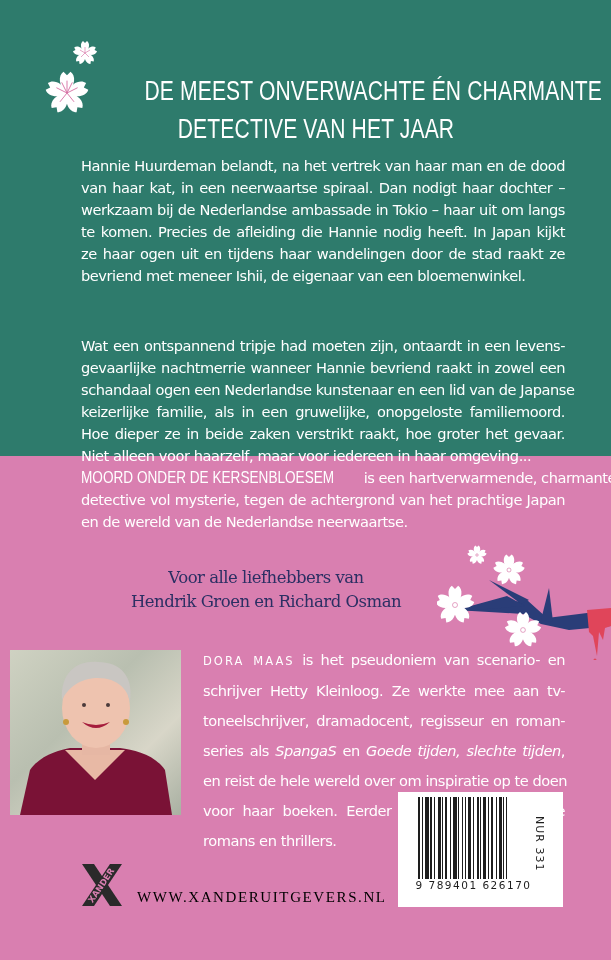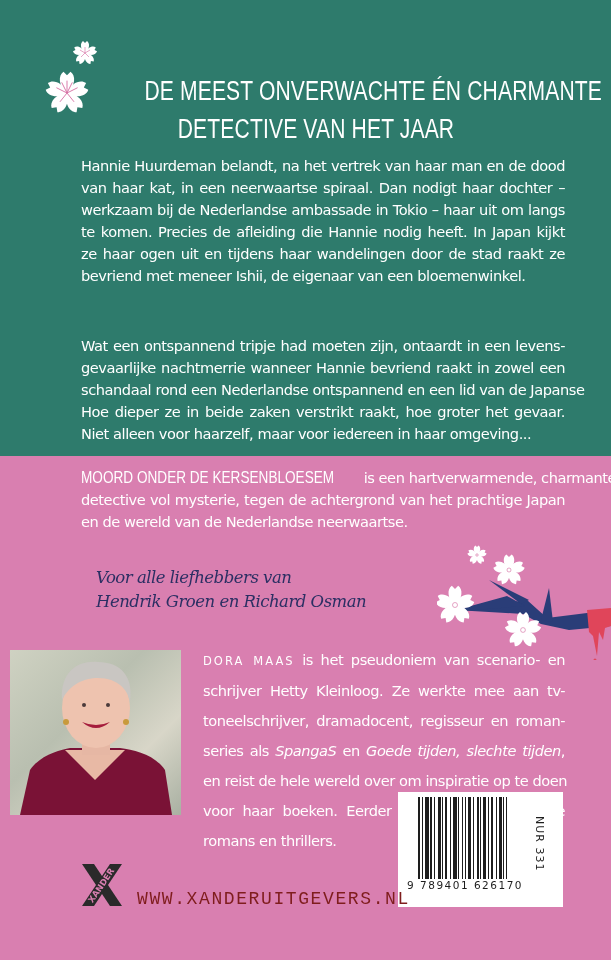--- a/index.html
+++ b/index.html
@@ -17,44 +17,44 @@
   .para { position: absolute; left: 81px; width: 484px; color: #ffffff;
     font-family: "DejaVu Sans", sans-serif; font-size: 14.6px; line-height: 22px; letter-spacing: -0.45px; }
   .para .ln { display: block; white-space: nowrap; text-align: justify; text-align-last: justify; }
   .para .ln.last { text-align-last: left; }
   #p1 { top: 155px; }
   #p2 { top: 303px; margin-top: 32px; }
   #p3 { top: 467px; color: #ffffff; }
   .title-caps { font-family: "Liberation Sans", sans-serif; font-size: 17px; letter-spacing: 0px;
     display: inline-block; transform: scaleX(0.8); transform-origin: left center; margin-right: -38px; }
 
-  .fans { position: absolute; left: 96px; top: 566px; width: 340px; 
-    color: #2b2f63; font-family: "DejaVu Serif", serif; font-size: 16.5px; line-height: 24px; letter-spacing: -0.5px; font-style: italic; }
+  .fans { position: absolute; left: 96px; top: 566px; width: 340px; text-align: center;
+    color: #2b2f63; font-family: "DejaVu Serif", serif; font-size: 16.5px; line-height: 24px; letter-spacing: -0.5px; }
   .fans .ln { display: block; white-space: nowrap; }
 
   .photo { position: absolute; left: 10px; top: 650px; width: 171px; height: 165px; overflow: hidden;
     background: linear-gradient(135deg, #cfd2c2 0%, #b9bfb0 40%, #d8d6c8 70%, #a9b0a2 100%); }
   .photo svg { display: block; }
 
   #p4 { top: 645px; left: 203px; width: 362px; font-size: 14.6px; line-height: 30px; }
   .smallcaps { letter-spacing: 2px; font-size: 11.5px; }
 
   .barcode-box { position: absolute; left: 398px; top: 792px; width: 165px; height: 115px; background: #ffffff; }
   .bars { position: absolute; left: 20px; top: 5px; width: 112px; height: 88px; display: flex; align-items: flex-start; }
   .bars span { display: block; background: #1d1d1d; height: 82px; }
   .bars span.long { height: 90px; }
   .isbn { position: absolute; left: 8px; top: 87px; width: 135px; font-family: "DejaVu Sans", sans-serif;
-    font-size: 10.5px; letter-spacing: 1.5px; color: #1d1d1d; background: transparent; }
+    font-size: 10.5px; letter-spacing: 1.5px; color: #1d1d1d; background: transparent; text-align: center; }
   .isbn-inner { background: #ffffff; padding: 0 1px; }
   .nur { position: absolute; left: 148px; top: 24px; font-family: "DejaVu Sans", sans-serif; font-size: 11px;
     color: #1d1d1d; transform: rotate(90deg); transform-origin: left top; white-space: nowrap; letter-spacing: 1px; }
 
   .logo { position: absolute; left: 80px; top: 862px; width: 44px; height: 46px; }
-  .url { position: absolute; left: 137px; top: 889px; font-family: Liberation Mono, monospace; font-size: 18px;
-    letter-spacing: 1.6px; color: #7f1d1d; white-space: nowrap; }
+  .url { position: absolute; left: 137px; top: 889px; font-family: Liberation Serif, serif; font-size: 15px;
+    letter-spacing: 1.6px; color: #000000; white-space: nowrap; }
 
   .flower { position: absolute; }
   .branch { position: absolute; left: 437px; top: 540px; }
 </style>
 </head>
 <body>
 
 <div class="green"></div>
 <div class="pink"></div>
 
@@ -107,21 +107,22 @@
   <span class="ln">van haar kat, in een neerwaartse spiraal. Dan nodigt haar dochter –</span>
   <span class="ln">werkzaam bij de Nederlandse ambassade in Tokio – haar uit om langs</span>
   <span class="ln">te komen. Precies de afleiding die Hannie nodig heeft. In Japan kijkt</span>
   <span class="ln">ze haar ogen uit en tijdens haar wandelingen door de stad raakt ze</span>
   <span class="ln last">bevriend met meneer Ishii, de eigenaar van een bloemenwinkel.</span>
 </div>
 
 <div class="para" id="p2">
   <span class="ln">Wat een ontspannend tripje had moeten zijn, ontaardt in een levens-</span>
   <span class="ln">gevaarlijke nachtmerrie wanneer Hannie bevriend raakt in zowel een</span>
-  <span class="ln">schandaal rond een Nederlandse ontspannend en een lid van de Japanse</span>
+  <span class="ln">schandaal ogen een Nederlandse kunstenaar en een lid van de Japanse</span>
+  <span class="ln">keizerlijke familie, als in een gruwelijke, onopgeloste familiemoord.</span>
   <span class="ln">Hoe dieper ze in beide zaken verstrikt raakt, hoe groter het gevaar.</span>
   <span class="ln last">Niet alleen voor haarzelf, maar voor iedereen in haar omgeving...</span>
 </div>
 
 <div class="para" id="p3">
   <span class="ln"><span class="title-caps">MOORD ONDER DE KERSENBLOESEM</span><span> is een hartverwarmende, charmante</span></span>
   <span class="ln">detective vol mysterie, tegen de achtergrond van het prachtige Japan</span>
   <span class="ln last">en de wereld van de Nederlandse neerwaartse.</span>
 </div>
 

